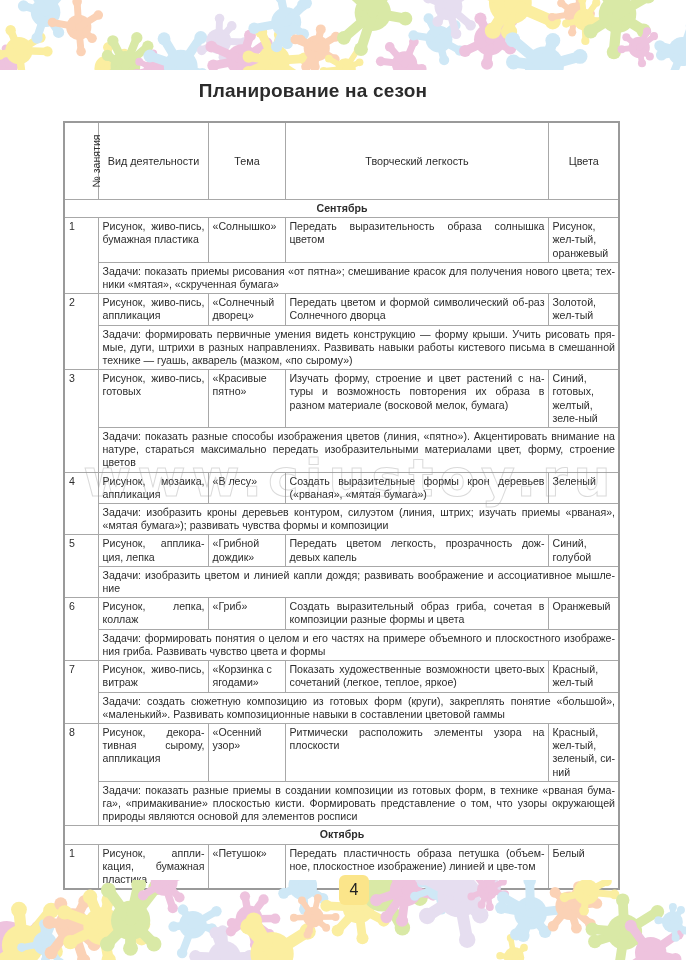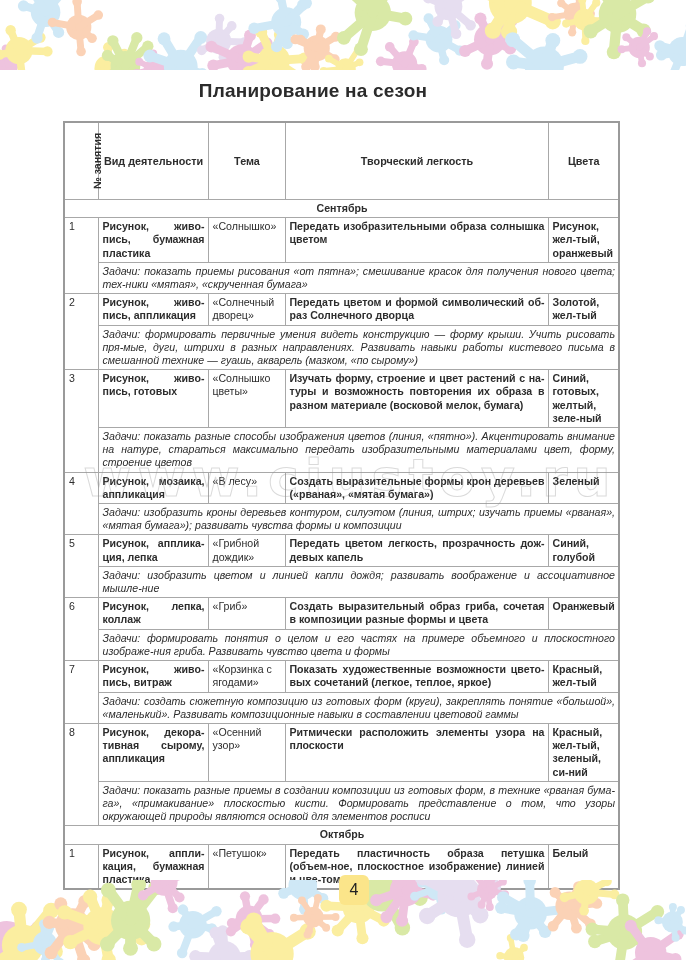--- a/index.html
+++ b/index.html
@@ -22,33 +22,33 @@
   table.plan {
     position:absolute; top:121px; left:63px; width:555px;
     border-collapse:collapse; table-layout:fixed;
     font-size:10.6px; line-height:13.2px; color:#2d2d2d;
   }
   table.plan td, table.plan th {
     border:1px solid #a8a8a8; vertical-align:top; padding:2px 3px 2px 4px;
   }
   table.plan { border:2px solid #9a9a9a; }
   table.plan th {
-    font-weight:bold; vertical-align:middle; text-align:center; height:72px;
+    font-weight:normal; vertical-align:middle; text-align:center; height:72px;
     font-size:10.8px; line-height:14px;
   }
   th.num-head { padding:0; }
   .vert {
     display:inline-block; transform:rotate(-90deg); white-space:nowrap;
     line-height:12px; font-size:10.6px;
   }
   td.month {
     text-align:center; font-weight:bold; padding:4px 0; height:13px;
   }
-  td.just { text-align:justify;font-weight:bold; }
-  td.tasks { text-align:justify;font-style:italic; }
+  td.just { text-align:justify; }
+  td.tasks { text-align:justify; }
   td.num { padding-left:4px; }
 
   .watermark {
     position:absolute; top:448px; left:70px; width:560px; text-align:center;
     font-size:52px; font-weight:bold; color:transparent; letter-spacing:6px;
     -webkit-text-stroke:1px rgba(150,150,150,0.35);
     pointer-events:none; font-family:"DejaVu Sans", sans-serif;
   }
 
   .page-number {
@@ -467,40 +467,40 @@
     </tr>
   </thead>
   <tbody id="plan-body">
       <tr>
         <td colspan="5" class="month">Сентябрь</td>
       </tr>
       <tr>
         <td class="num" rowspan="2">1</td>
         <td class="just">Рисунок, живо-пись, бумажная пластика</td>
         <td>«Солнышко»</td>
-        <td class="just">Передать изобразительными образа солнышка цветом</td>
+        <td class="just">Передать выразительность образа солнышка цветом</td>
         <td class="just">Рисунок, жел-тый, оранжевый</td>
       </tr>
       <tr>
         <td colspan="4" class="tasks">Задачи: показать приемы рисования «от пятна»; смешивание красок для получения нового цвета; тех-ники «мятая», «скрученная бумага»</td>
       </tr>
       <tr>
         <td class="num" rowspan="2">2</td>
         <td class="just">Рисунок, живо-пись, аппликация</td>
         <td>«Солнечный дворец»</td>
         <td class="just">Передать цветом и формой символический об-раз Солнечного дворца</td>
         <td class="just">Золотой, жел-тый</td>
       </tr>
       <tr>
         <td colspan="4" class="tasks">Задачи: формировать первичные умения видеть конструкцию — форму крыши. Учить рисовать пря-мые, дуги, штрихи в разных направлениях. Развивать навыки работы кистевого письма в смешанной технике — гуашь, акварель (мазком, «по сырому»)</td>
       </tr>
       <tr>
         <td class="num" rowspan="2">3</td>
         <td class="just">Рисунок, живо-пись, готовых</td>
-        <td>«Солнышко цветы»</td>
+        <td>«Красивые пятно»</td>
         <td class="just">Изучать форму, строение и цвет растений с на-туры и возможность повторения их образа в разном материале (восковой мелок, бумага)</td>
         <td class="just">Синий, готовых, желтый, зеле-ный</td>
       </tr>
       <tr>
         <td colspan="4" class="tasks">Задачи: показать разные способы изображения цветов (линия, «пятно»). Акцентировать внимание на натуре, стараться максимально передать изобразительными материалами цвет, форму, строение цветов</td>
       </tr>
       <tr>
         <td class="num" rowspan="2">4</td>
         <td class="just">Рисунок, мозаика, аппликация</td>
         <td>«В лесу»</td>

